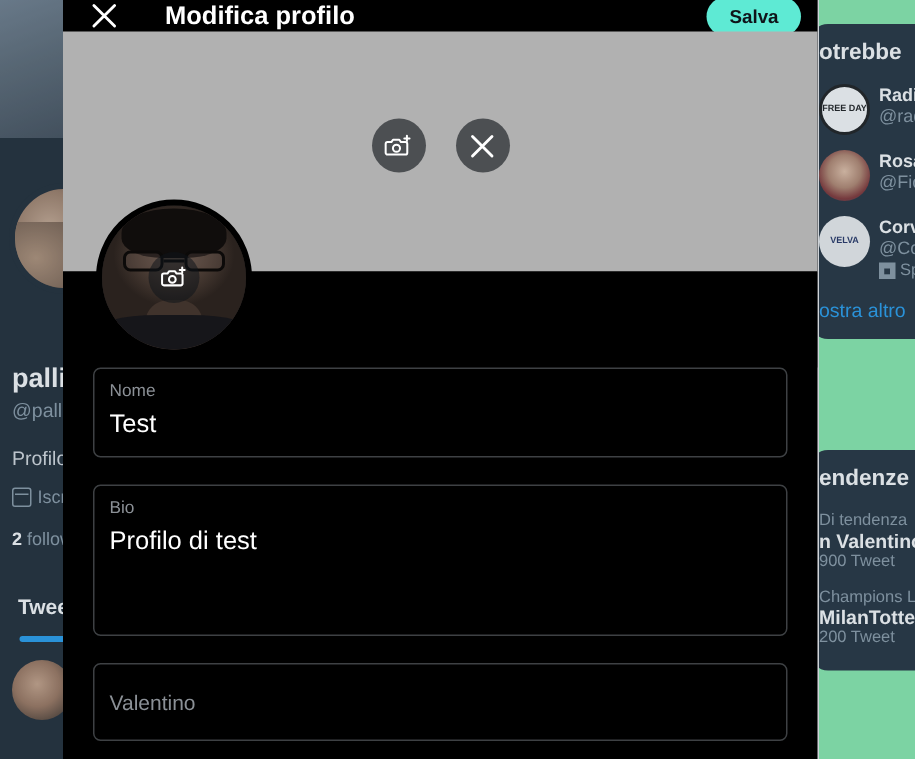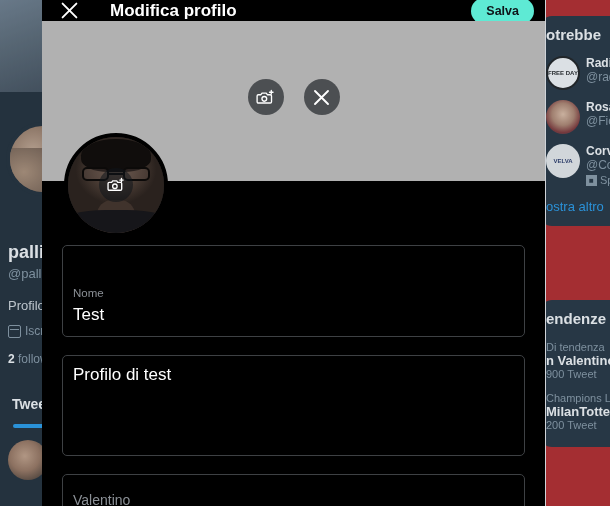--- a/index.html
+++ b/index.html
@@ -36,21 +36,21 @@
   .bg-follow b { color: #fff; }
   .bg-tab { position: absolute; left: 12px; top: 396px; font-size: 14px; font-weight: bold;
             color: #fff; white-space: nowrap; }
   .bg-tab-underline { position: absolute; left: 13px; top: 424px; width: 42px; height: 4px;
             background: #1d9bf0; border-radius: 2px; }
   .bg-tweet-avatar { position: absolute; left: 8px; top: 440px; width: 40px; height: 40px;
             border-radius: 50%; overflow: hidden;
             background: radial-gradient(circle at 42% 40%, #c9a184 0%, #9a7157 45%, #4e3a2c 80%, #241c16 100%); }
 
   .bg-right { position: absolute; right: 0; top: 0; width: 72px; height: 506px;
-              background: #b91c1c; overflow: hidden; }
+              background: #86efac; overflow: hidden; }
   .wtf-card { position: absolute; left: 2px; top: 16px; width: 80px; background: #192734;
               border-radius: 12px 0 0 12px; padding: 8px 0 10px 0; }
   .wtf-title { font-size: 15px; font-weight: bold; color: #fff; white-space: nowrap;
                padding: 2px 0 8px 6px; }
   .wtf-row { display: flex; align-items: flex-start; gap: 6px; padding: 5px 0 5px 6px; }
   .wtf-av { width: 34px; height: 34px; border-radius: 50%; flex: none; position: relative;
             overflow: hidden; display: flex; align-items: center; justify-content: center;
             font-size: 6px; font-weight: bold; line-height: 1.05; text-align: center; }
   .wtf-av.a1 { background: #fff; color: #111; border: 2px solid #111; }
   .wtf-av.a2 { background: radial-gradient(circle at 50% 42%, #e8c2a6 0%, #b3836a 42%, #7d2a2a 70%, #2c3550 100%); }
@@ -129,21 +129,21 @@
   .avatar-cam { position: absolute; left: 50%; top: 50%; transform: translate(-50%,-50%);
                 width: 34px; height: 34px; border-radius: 50%; background: rgba(15,20,25,0.55);
                 display: flex; align-items: center; justify-content: center; cursor: pointer; }
 
   
   .m-form { padding: 0 20px; }
   .field { border: 1px solid #3e4144; border-radius: 5px; background: #000;
            padding: 8px 10px 9px 10px; margin-bottom: 18px; position: relative; }
   .field.tall { height: 101px; }
   .field.placeholder-only { padding: 16px 10px 16px 10px; }
-  .f-label { font-size: 11.5px; color: #8b9096; line-height: 1.3; margin-bottom: 3px; margin-top: 32px; }
+  .f-label { font-size: 11.5px; color: #8b9096; line-height: 1.3; margin-bottom: 3px; }
   .f-value { font-size: 17px; color: #fff; line-height: 1.35; }
   .f-placeholder { font-size: 14px; color: #8b9096; line-height: 1.3; }
 </style>
 </head>
 <body>
 
 <div id="app">
 
   <div class="bg">
 
@@ -278,20 +278,21 @@
     </div>
 
     <div class="m-form">
 
       <div class="field">
         <div class="f-label">Nome</div>
         <div class="f-value">Test</div>
       </div>
 
       <div class="field tall">
+        <div class="f-label">Bio</div>
         <div class="f-value">Profilo di test</div>
       </div>
 
       <div class="field placeholder-only">
         <div class="f-placeholder">Valentino</div>
       </div>
 
     </div>
   </div>
 

